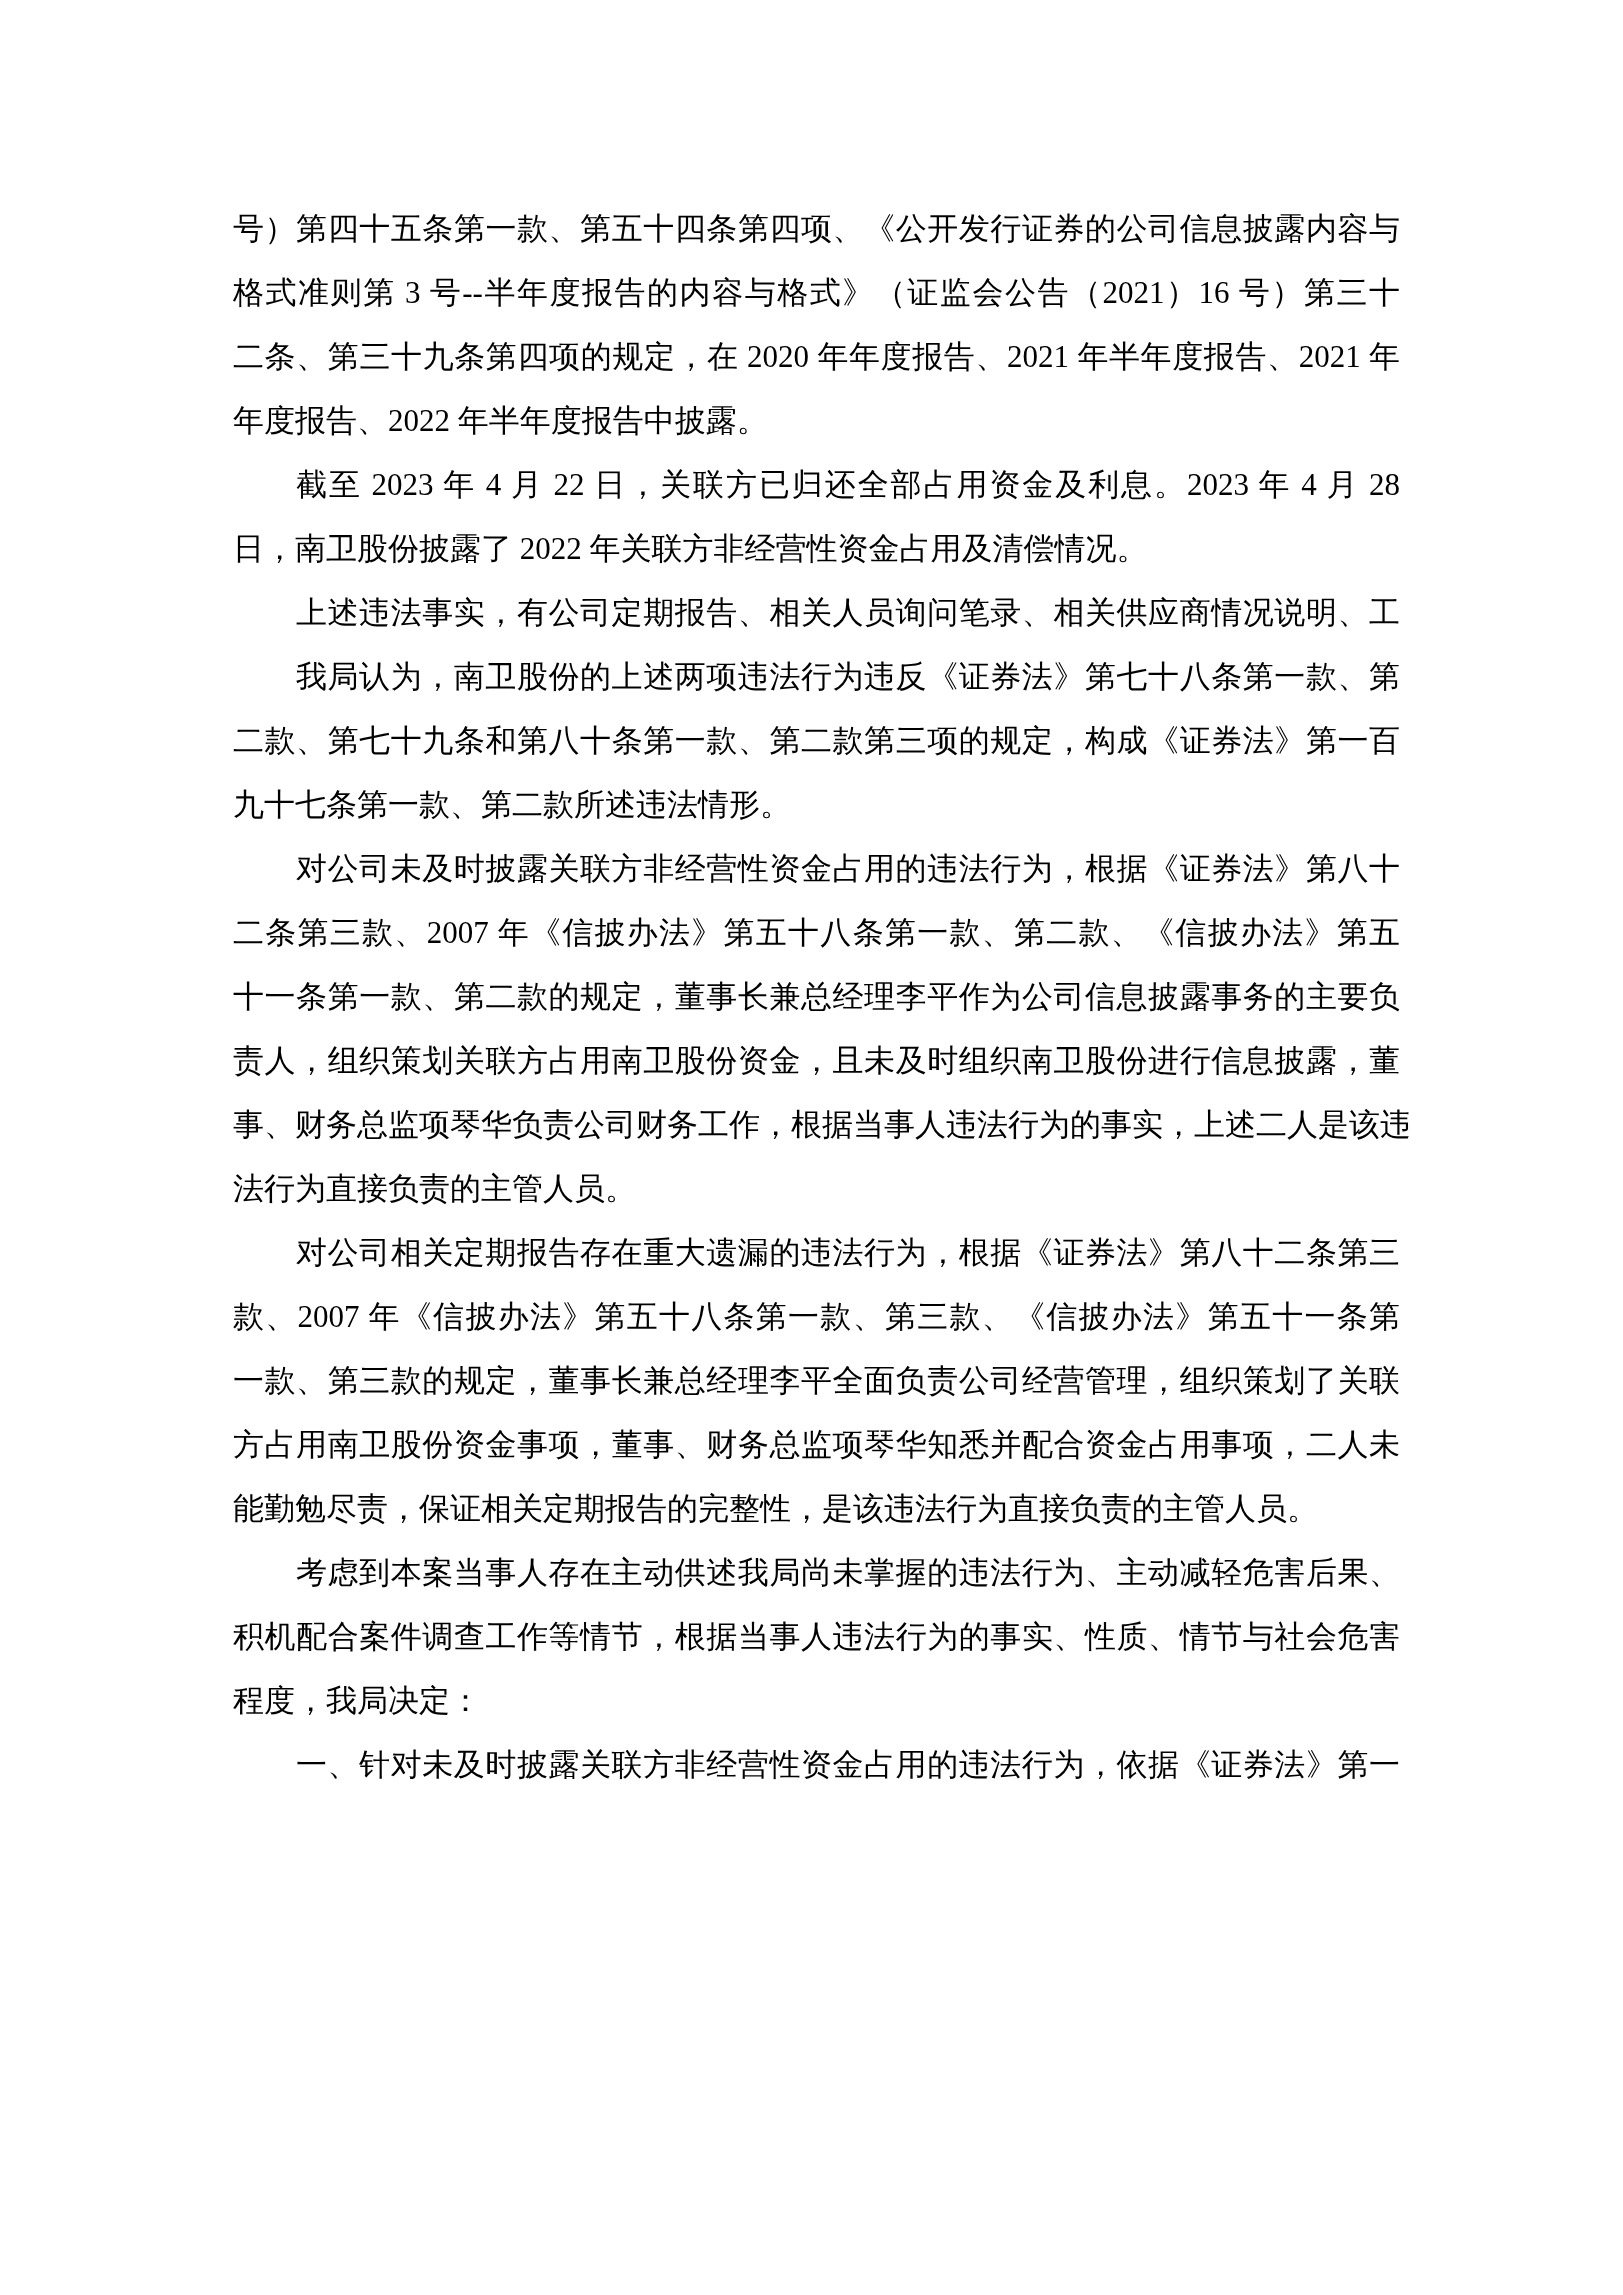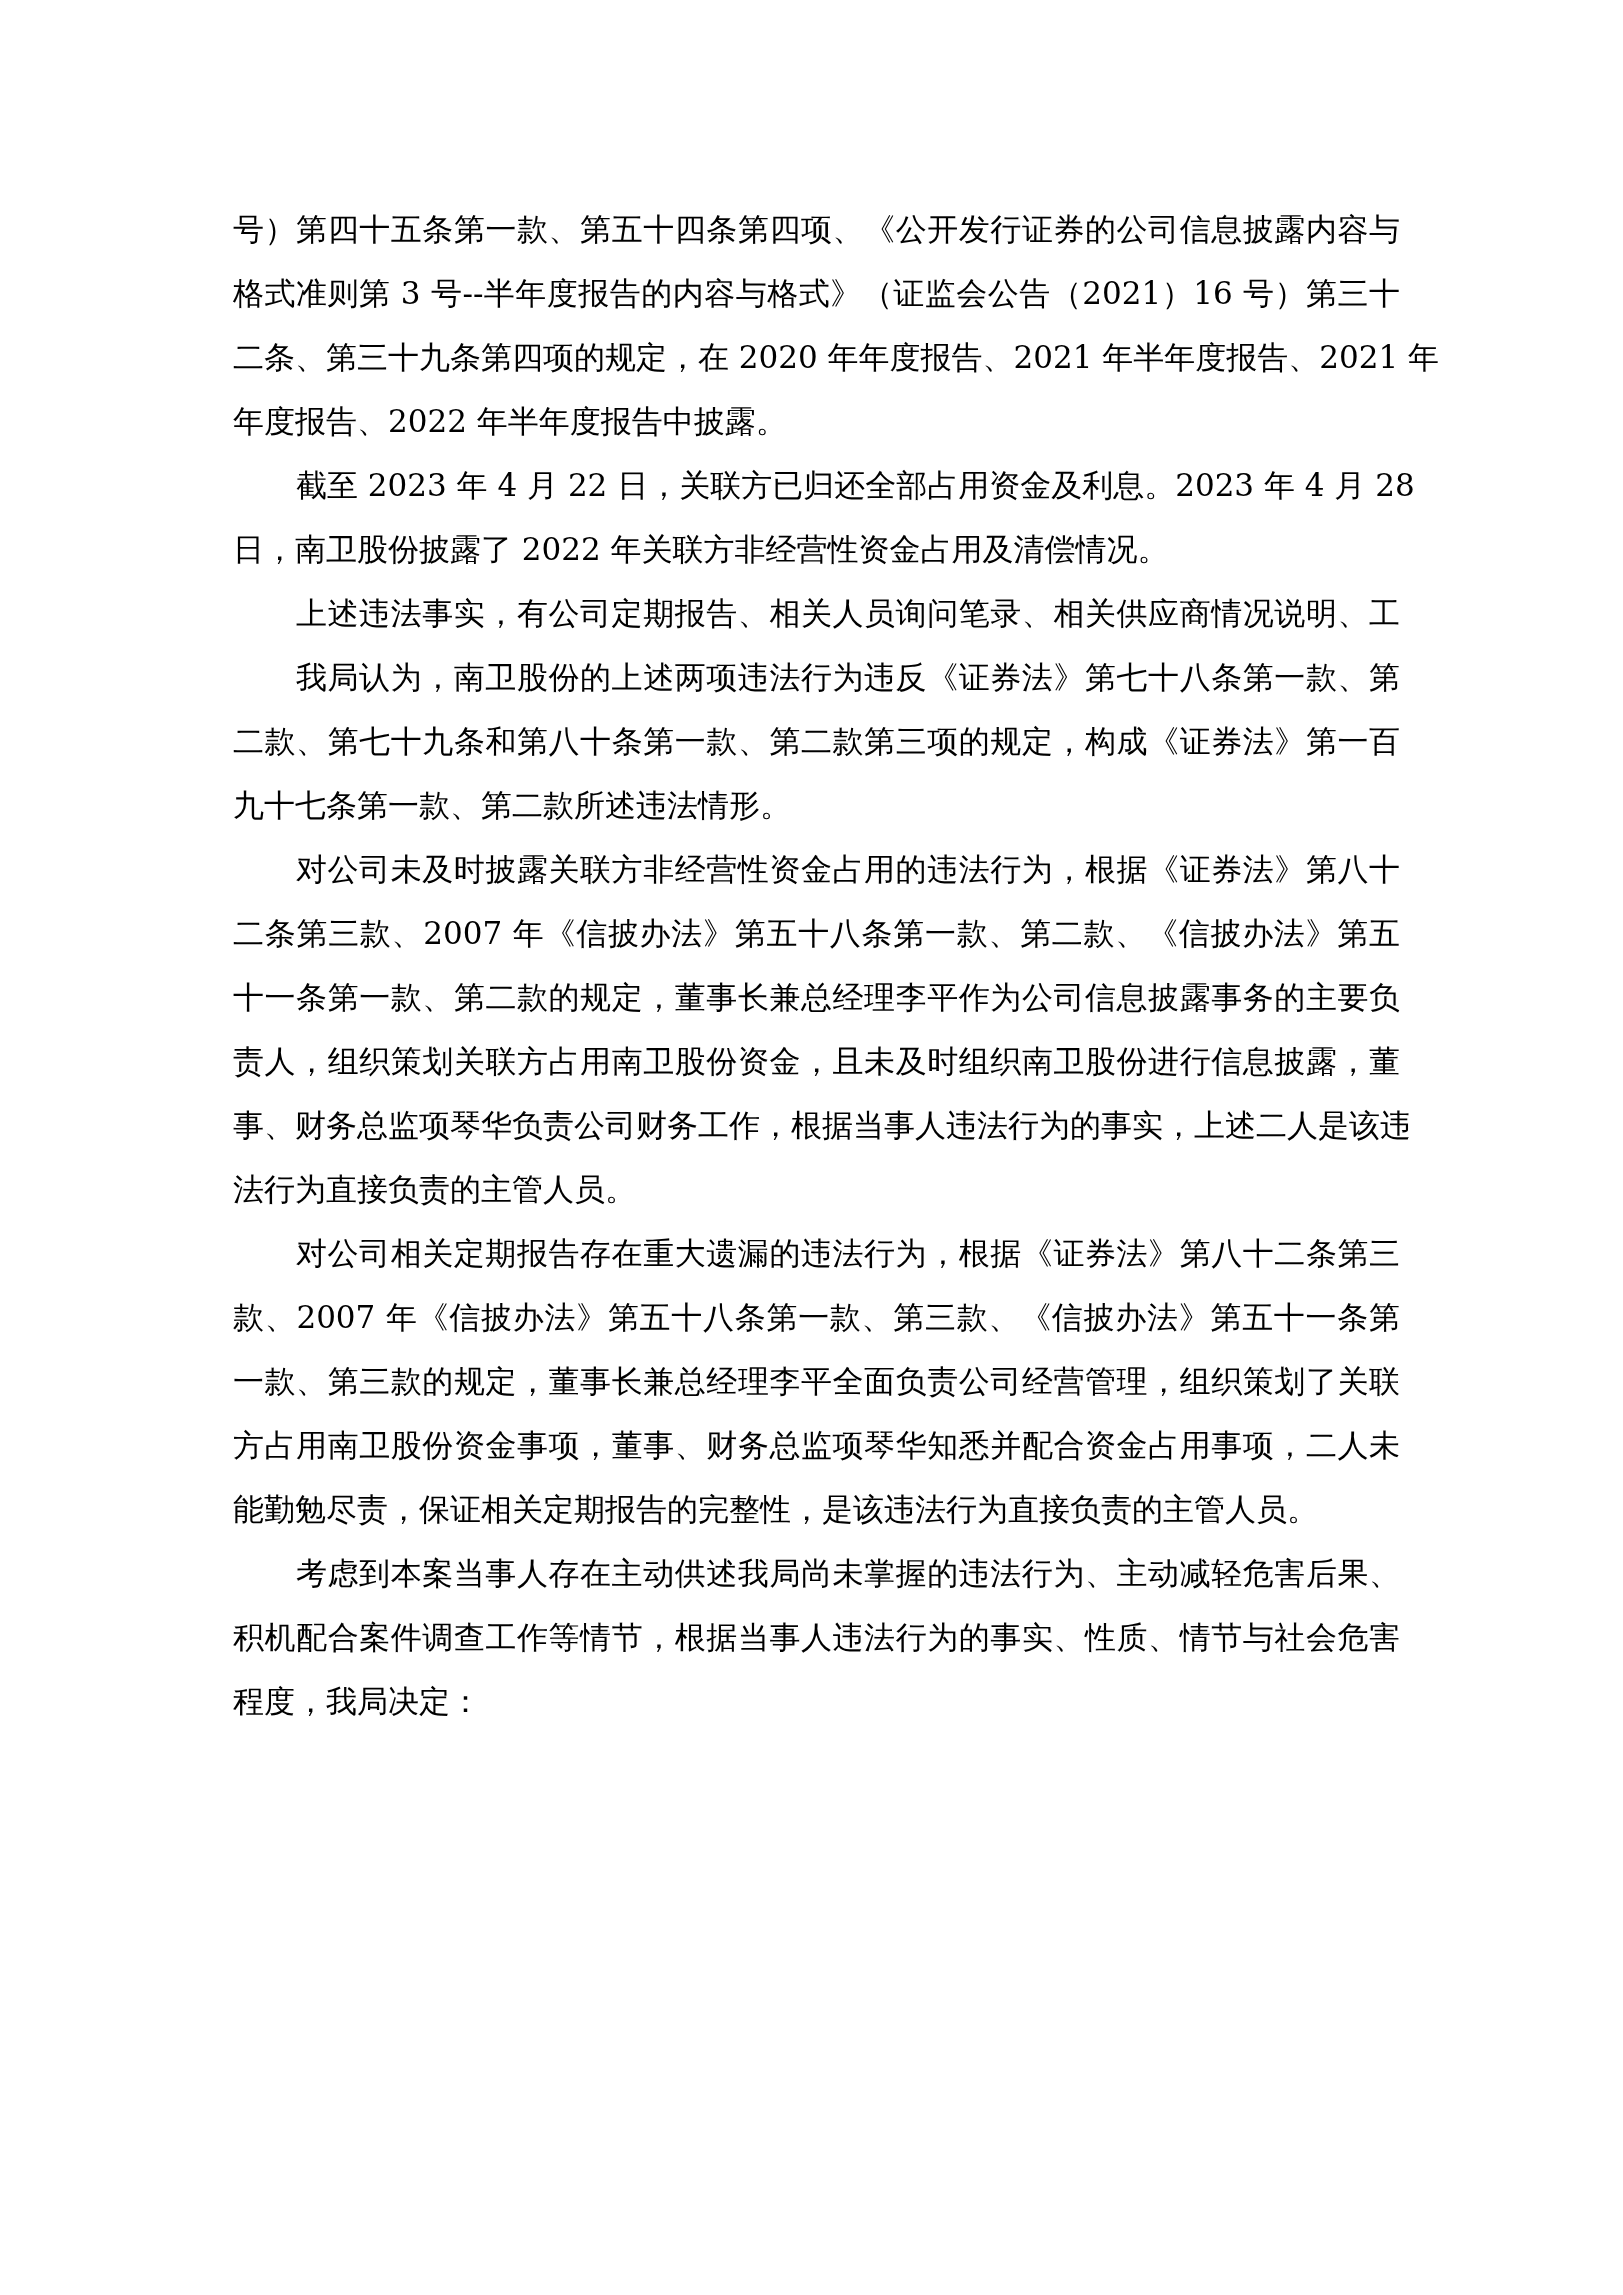--- a/index.html
+++ b/index.html
@@ -32,20 +32,21 @@
   .line {
     display: block;
     height: 64px;
     line-height: 64px;
     font-size: 31px;
     white-space: nowrap;
     overflow: visible;
     text-align: justify;
     text-align-last: justify;
     letter-spacing: 0;
+    font-family: Liberation Serif, serif;
   }
   .line.indent {
     padding-left: 63px;
   }
   .line.last {
     text-align: left;
     text-align-last: left;
   }
 </style>
 </head>
@@ -93,16 +94,19 @@
       <div class="line last">能勤勉尽责，保证相关定期报告的完整性，是该违法行为直接负责的主管人员。</div>
     </div>
 
 
     <div>
       <div class="line indent">考虑到本案当事人存在主动供述我局尚未掌握的违法行为、主动减轻危害后果、</div>
       <div class="line">积机配合案件调查工作等情节，根据当事人违法行为的事实、性质、情节与社会危害</div>
       <div class="line last">程度，我局决定：</div>
     </div>
 
+    <div>
+      <div class="line indent">一、针对未及时披露关联方非经营性资金占用的违法行为，依据《证券法》第一</div>
+    </div>
 
   </div>
 </div>
 
 
 </body></html>

